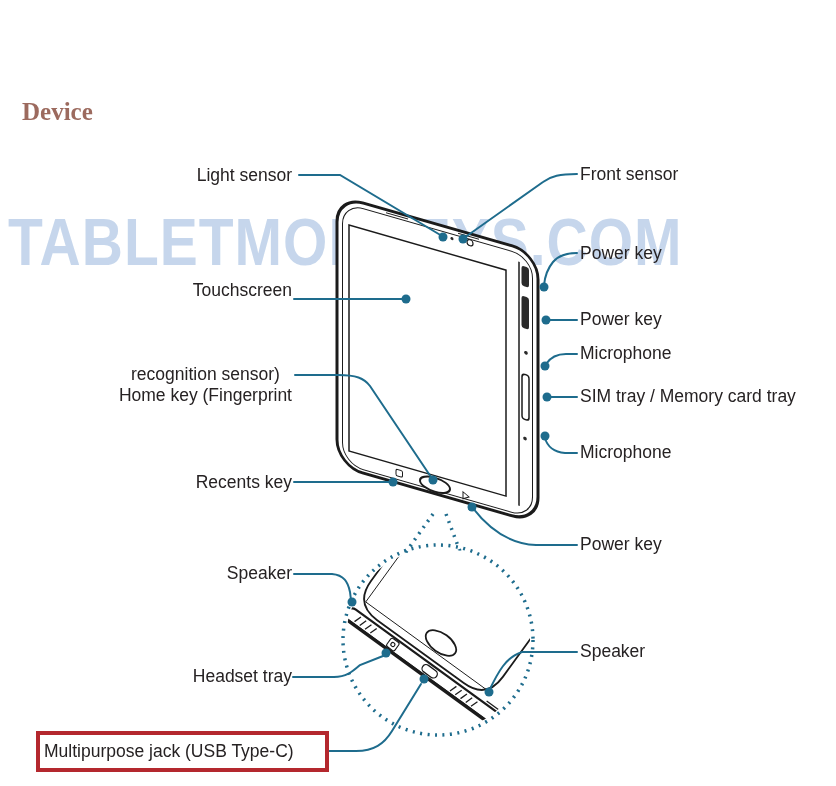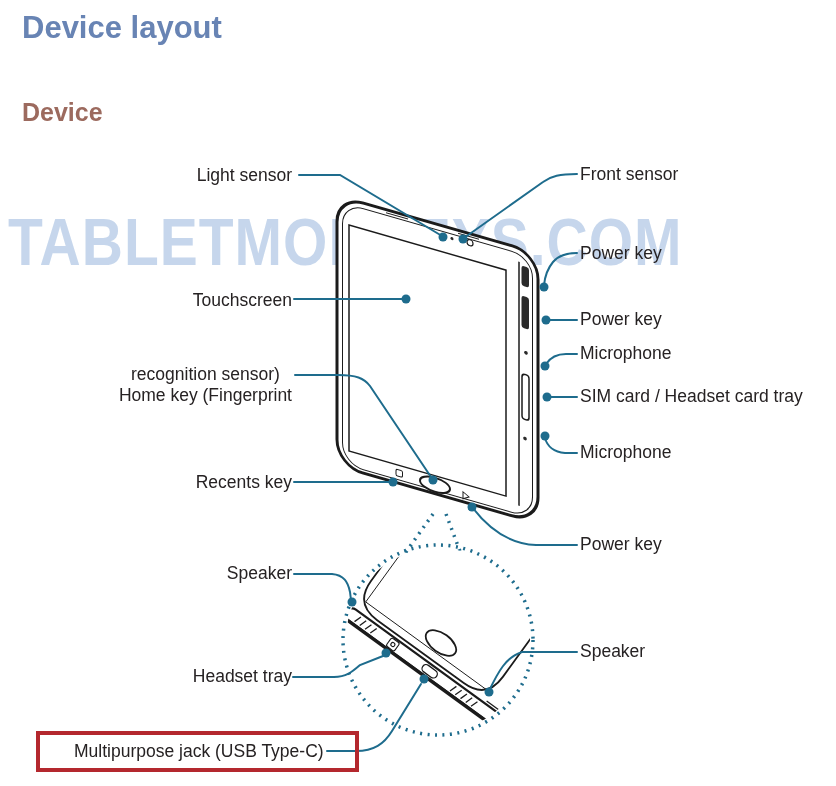--- a/index.html
+++ b/index.html
@@ -9,38 +9,39 @@
   }
   .page-title{
     position:absolute;left:22px;top:10px;
     font-size:31px;font-weight:bold;letter-spacing:0px;
     color:var(--c-title,#6884b4);
   }
   .page-subtitle{
     position:absolute;left:22px;top:98px;
     font-size:25px;font-weight:bold;
     color:var(--c-subtitle,#9c6a5e);
+    font-family:Liberation Serif, serif;
   }
   .watermark{
     position:absolute;left:8px;top:204px;z-index:1;
     font-size:57px;font-weight:bold;letter-spacing:1px;white-space:nowrap;
     color:var(--c-watermark,#bdd0e9);opacity:.85;
     transform:scaleY(1.16);transform-origin:top left;
   }
   svg.art{position:absolute;left:0;top:0;z-index:2;}
   .lbl{
     position:absolute;z-index:3;white-space:nowrap;
     font-size:17.5px;line-height:21px;color:var(--c-label,#262223);
   }
   .lbl.l{right:544px;text-align:center;}
   .lbl.r{left:580px;}
   .hl-box{
     position:absolute;z-index:3;left:36px;top:731px;width:281px;height:33px;
     border:4px solid var(--c-highlight,#b4282e);
-    display:flex;align-items:center;padding-left:34px;
+    display:flex;align-items:center;padding-left:4px;
   }
   .hl-box .lbl-in{
     font-size:17.5px;color:var(--c-label,#262223);white-space:nowrap;
   }
   
   .ink{stroke:#1b1b1b;fill:none;}
   .co{stroke:var(--c-callout,#1e6c8d);fill:none;stroke-width:2;stroke-linecap:round;}
   .dot{fill:var(--c-callout,#1e6c8d);stroke:none;}
   .dotted{stroke:var(--c-callout,#1e6c8d);fill:none;stroke-width:3.5;stroke-dasharray:2 5.5;stroke-linecap:butt;}
   .wfill{fill:#fff;}
@@ -173,38 +174,37 @@
         <circle class="dot" cx="489" cy="692" r="4.5"></circle>
 
       <path class="co" d="M293,677 L334,677 C346,677 352,672 360,665 L383,656"></path>
         <circle class="dot" cx="386" cy="653" r="4.5"></circle>
 
       <path class="co" d="M327,751 L356,751 C374,751 384,744 392,731 L421,684"></path>
         <circle class="dot" cx="424" cy="679" r="4.5"></circle>
     </g>
   </svg>
 
-  <div class="page-title">Device layout</div>
   <div class="page-subtitle">Device</div>
 
   <div class="lbl l" style="top:165px">Light sensor</div>
-  <div class="lbl l" style="top:290px">Touchscreen</div>
+  <div class="lbl l" style="top:280px">Touchscreen</div>
   <div class="lbl l" style="top:364px">
     <div>recognition sensor)</div>
     <div>Home key (Fingerprint</div>
   </div>
   <div class="lbl l" style="top:472px">Recents key</div>
   <div class="lbl l" style="top:563px">Speaker</div>
   <div class="lbl l" style="top:666px">Headset tray</div>
 
   <div class="lbl r" style="top:164px">Front sensor</div>
   <div class="lbl r" style="top:243px">Power key</div>
   <div class="lbl r" style="top:309px">Power key</div>
   <div class="lbl r" style="top:343px">Microphone</div>
-  <div class="lbl r" style="top:386px">SIM card / Headset card tray</div>
+  <div class="lbl r" style="top:386px">SIM tray / Memory card tray</div>
   <div class="lbl r" style="top:442px">Microphone</div>
   <div class="lbl r" style="top:534px">Power key</div>
   <div class="lbl r" style="top:641px">Speaker</div>
 
   <div class="hl-box">
     <span class="lbl-in">Multipurpose jack (USB Type-C)</span>
   </div>
 
 </div>
 

